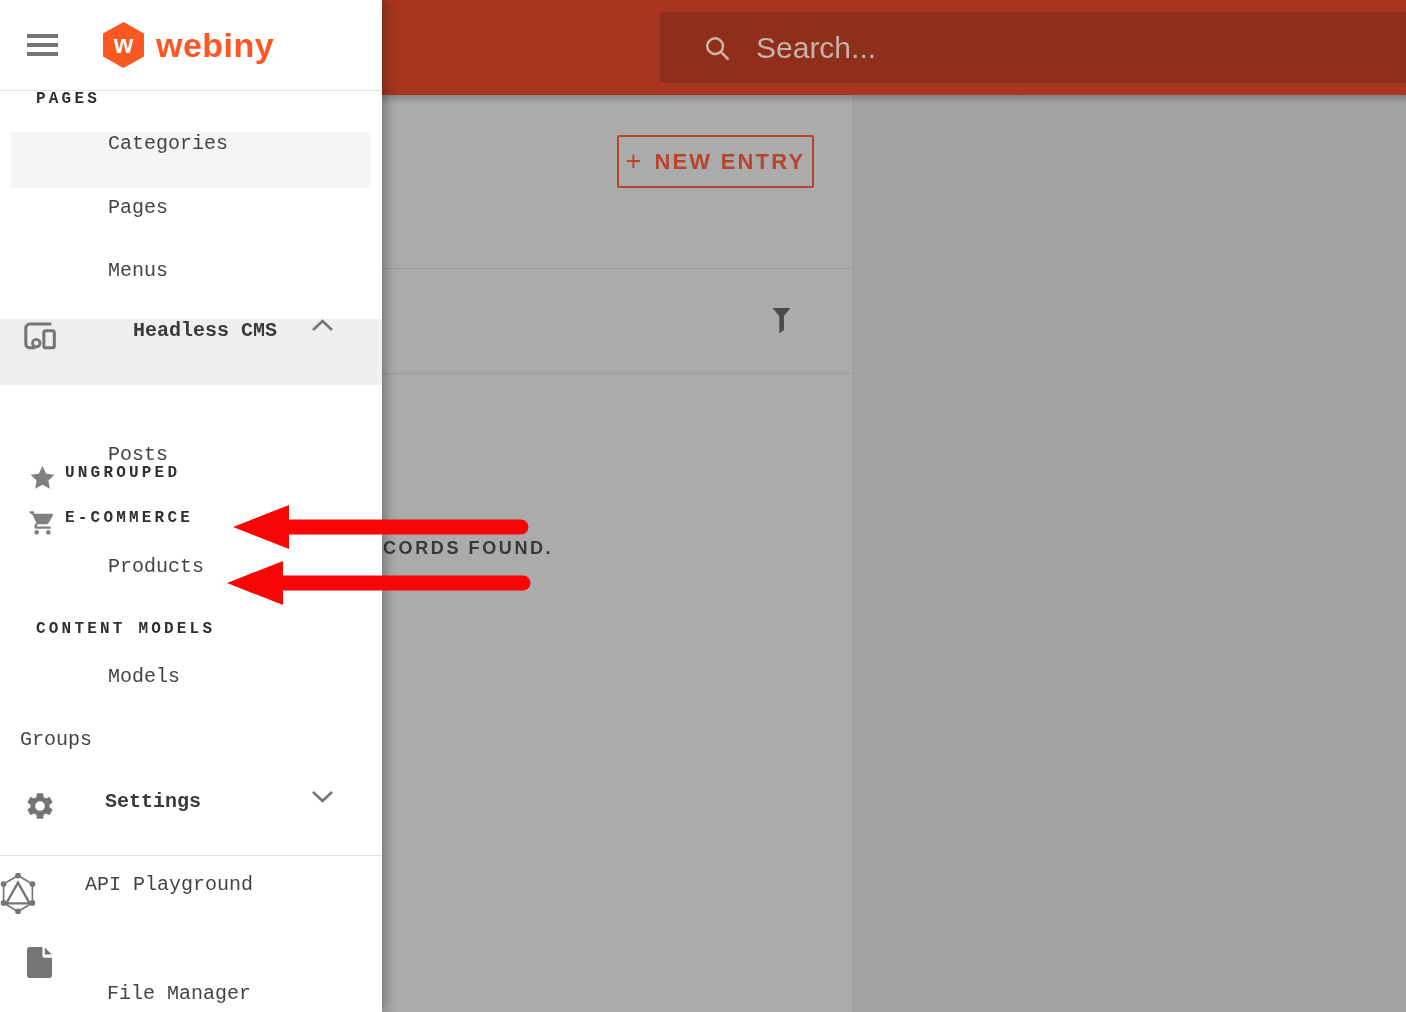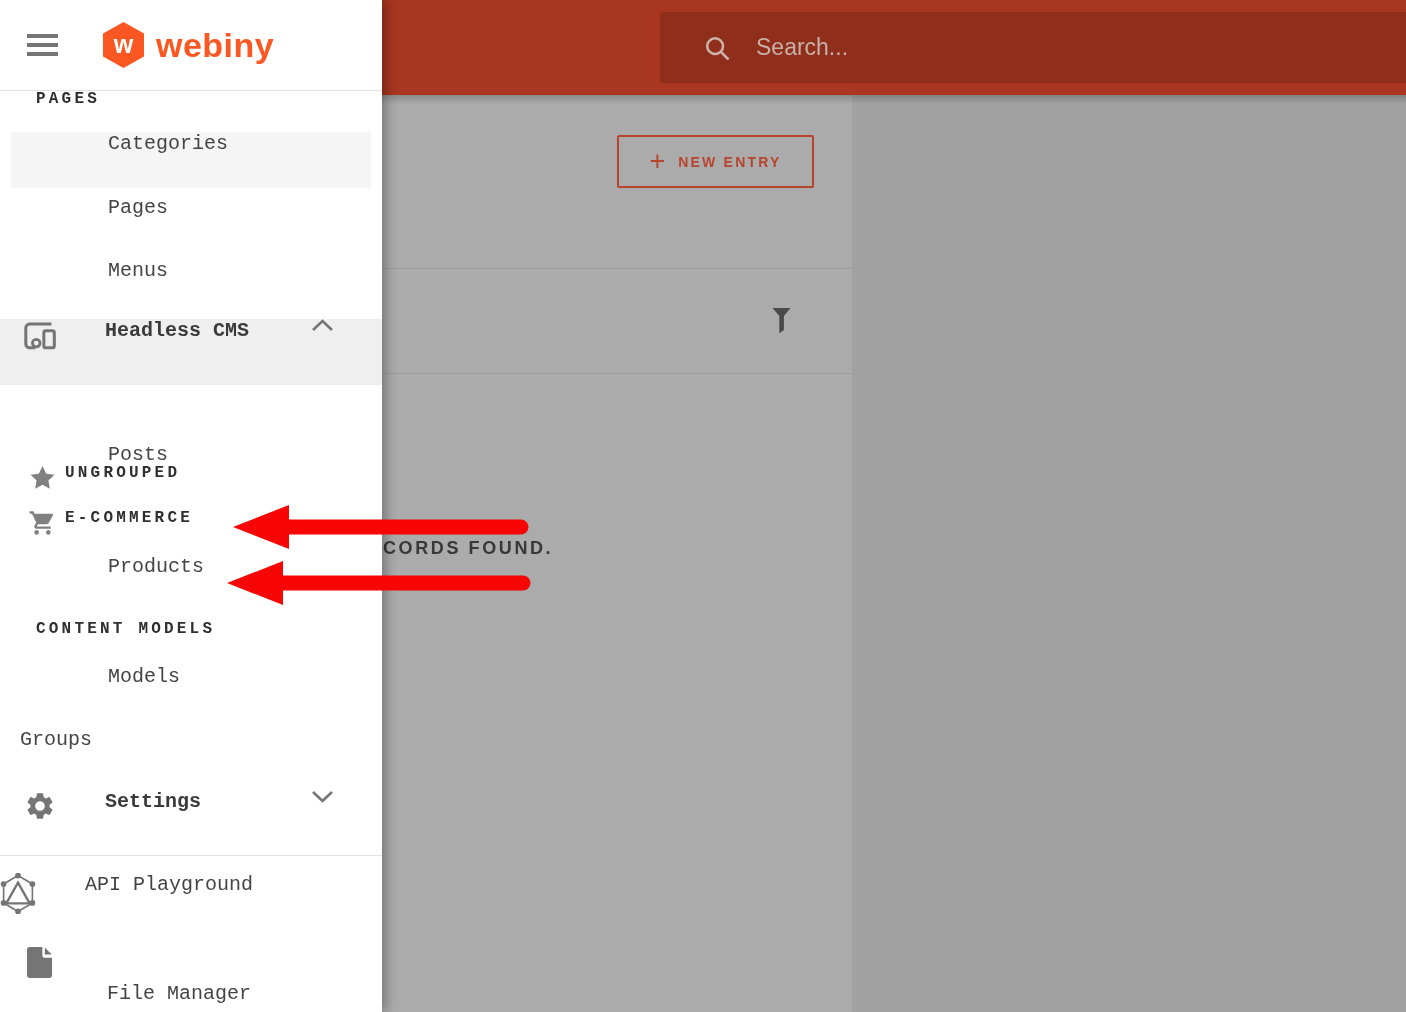--- a/index.html
+++ b/index.html
@@ -13,35 +13,35 @@
   *{margin:0;padding:0;box-sizing:border-box;}
   html,body{width:1406px;height:1012px;overflow:hidden;}
   body{position:relative;font-family:"Liberation Sans",sans-serif;background:#fff;}
 
   
   .topbar{position:absolute;left:0;top:0;right:0;height:95px;background:var(--topbar-bg);}
   .searchbox{position:absolute;left:660px;top:12px;right:0;height:71px;background:var(--searchbox-bg);
     border-radius:4px 0 0 4px;display:flex;align-items:center;}
   .search-glyph{margin-left:42px;display:flex;align-items:center;}
   .searchbox input{background:transparent;border:none;outline:none;margin-left:24px;width:520px;
-    font-family:"Liberation Sans",sans-serif;font-size:23px;color:#eadcd7;}
+    font-family:"Liberation Sans",sans-serif;font-size:30px;color:#eadcd7;}
   .searchbox input::placeholder{color:var(--search-placeholder);opacity:1;}
 
   
   .content-dim{position:absolute;left:0;width:852px;top:95px;bottom:0;background:var(--dimmed-content);}
   .page-dim{position:absolute;left:852px;right:0;top:95px;bottom:0;background:var(--dimmed-page);}
   .topbar-shadow{position:absolute;left:382px;right:0;top:95px;height:9px;
     background:linear-gradient(rgba(0,0,0,0.20),rgba(0,0,0,0));pointer-events:none;}
 
   .new-entry{position:absolute;left:617px;top:40px;width:197px;height:53px;
     border:2px solid var(--new-entry);border-radius:2px;background:transparent;
     display:flex;align-items:center;justify-content:center;gap:13px;cursor:pointer;
     color:var(--new-entry);font-family:"Liberation Sans",sans-serif;}
   .new-entry .plus{font-size:27px;font-weight:400;line-height:1;}
-  .new-entry .lbl{font-size:14px;font-weight:600;letter-spacing:2.2px;}
+  .new-entry .lbl{font-size:22px;font-weight:600;letter-spacing:2.2px;}
 
   .list-toolbar{position:absolute;left:0;right:0;top:173px;height:106px;
     border-top:1px solid var(--divider-dimmed);border-bottom:1px solid var(--divider-dimmed);}
   .filter-btn{position:absolute;right:61px;top:38px;width:19px;height:28px;cursor:pointer;}
 
   .empty-msg{position:absolute;left:383px;top:443px;font-size:18px;font-weight:600;
     letter-spacing:2.6px;color:var(--empty-text);white-space:nowrap;}
 
   
   .drawer{position:absolute;left:0;top:0;width:382px;height:1012px;background:#fff;
@@ -140,21 +140,21 @@
   </div>
 
   <div class="nav-row link" style="top:196px;height:56px;">
     <span>Pages</span>
   </div>
 
   <div class="nav-row link" style="top:259px;height:56px;">
     <span>Menus</span>
   </div>
 
-  <div class="nav-row group bg" style="top:319px;height:66px;">
+  <div class="nav-row group bg" style="top:319px;height:66px;gap:28px;">
     <span class="row-icon">
       <svg width="38" height="33" viewBox="0 0 40 34" fill="none" stroke="#757575">
         <path d="M31,5 H8 C5.8,5 4,6.8 4,9 V26 c0,2.2 1.8,4 4,4 h6" stroke-width="3.2"></path>
         <circle cx="15" cy="25" r="4" stroke-width="3"></circle>
         <rect x="23" y="12" width="11" height="18" rx="2" stroke-width="3.2"></rect>
       </svg>
     </span>
     <span class="group-label">Headless CMS</span>
     <span class="chev">
       <svg width="23" height="13" viewBox="0 0 23 13" fill="none" stroke="#757575" stroke-width="2.6">

